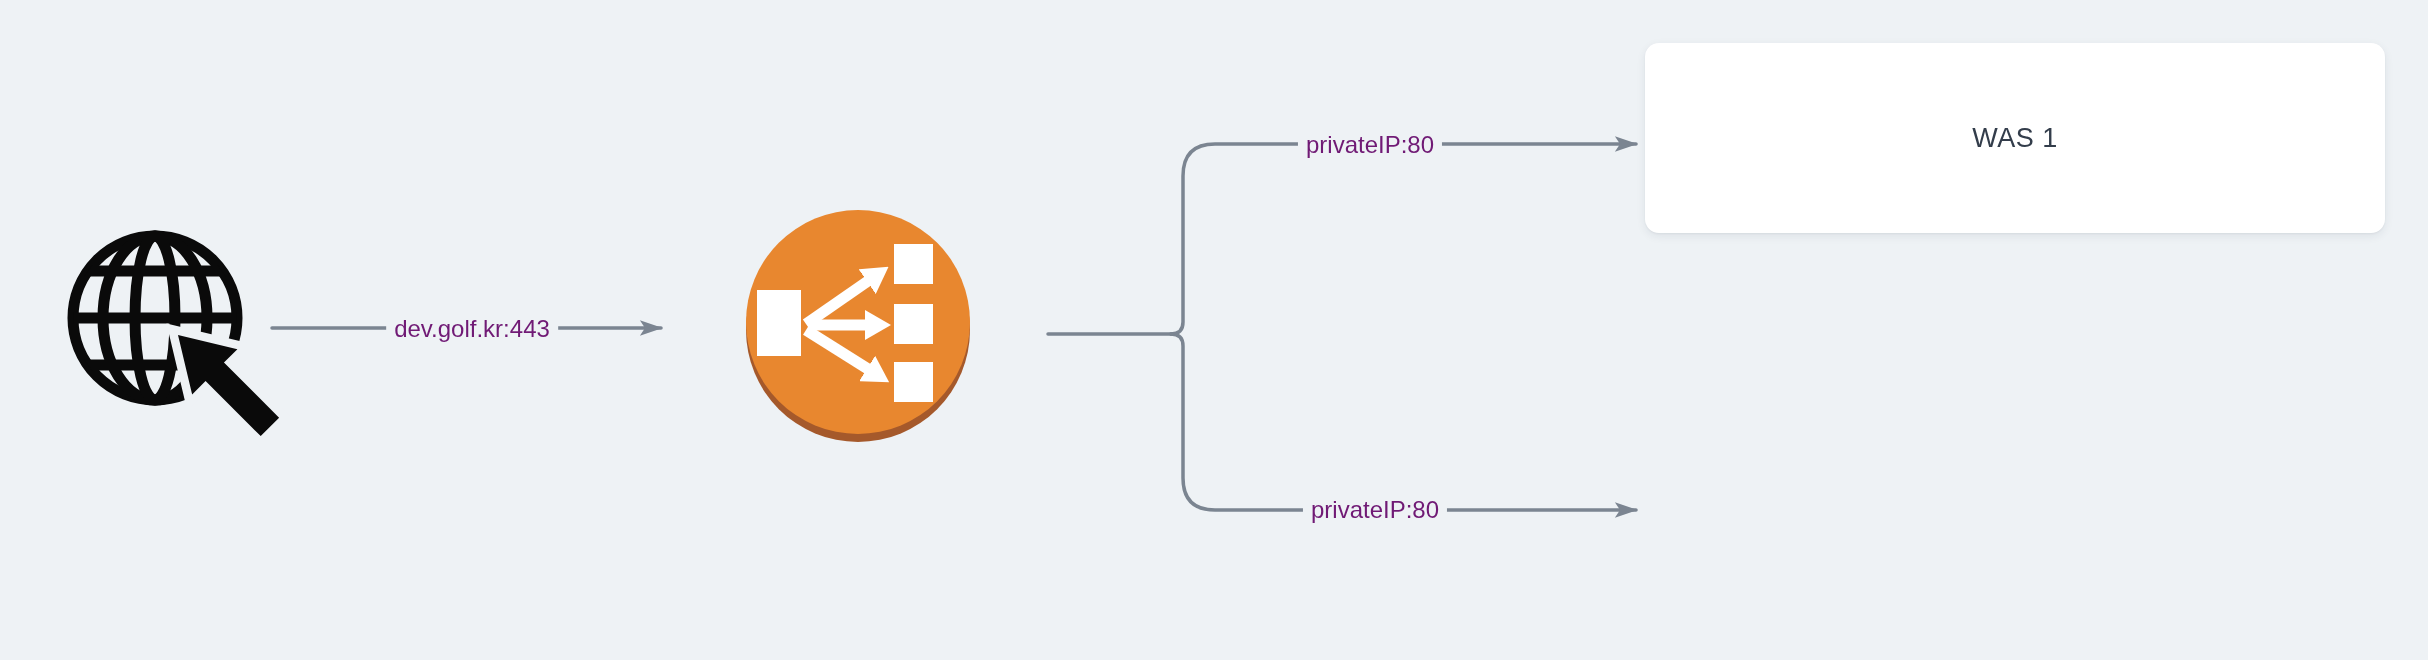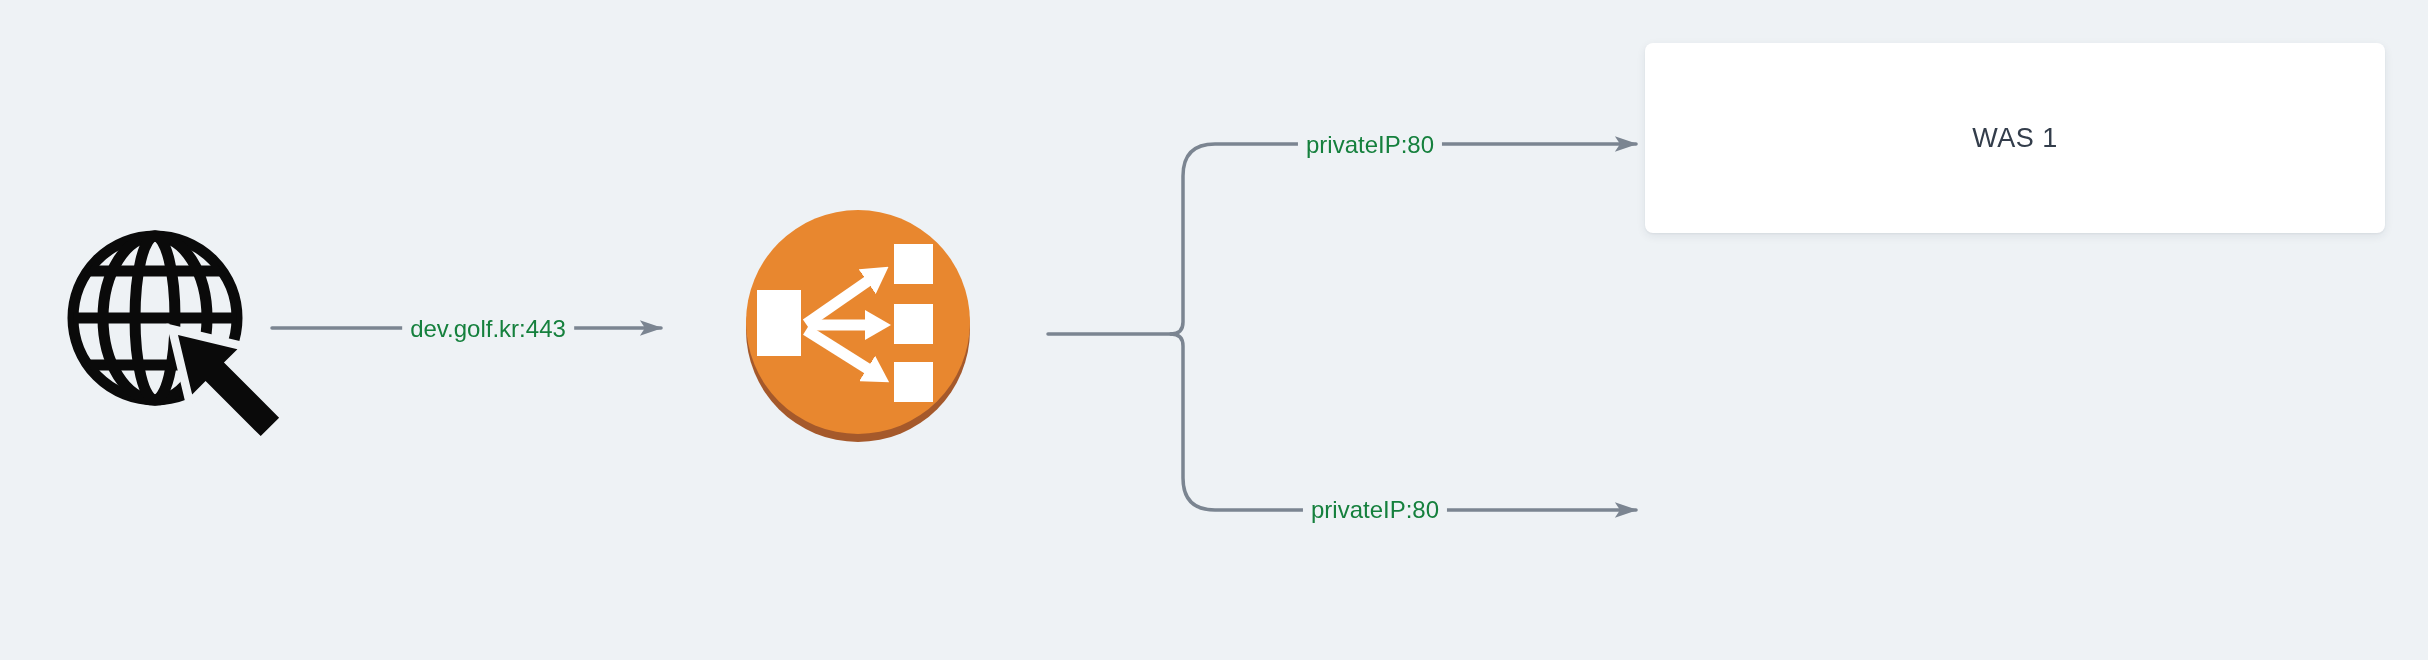--- a/index.html
+++ b/index.html
@@ -8,41 +8,41 @@
     width:2428px;height:660px;
     background:#eef2f5;
     overflow:hidden;
     font-family:"Liberation Sans", sans-serif;
   }
   .wire-layer{position:absolute;left:0;top:0;}
   .edge-label{
     position:absolute;
     transform:translate(-50%,-50%);
     background:#eef2f5;
-    color:#15803d;
+    color:#701a75;
     font-size:24px;
     line-height:1;
     padding:4px 8px;
     white-space:nowrap;
   }
   .server-box{
     position:absolute;
     left:1645px;
     width:740px;height:190px;
     background:#ffffff;
     border-radius:8px;
     box-shadow:0 3px 10px rgba(27,43,66,0.08), 0 1px 2px rgba(27,43,66,0.05);
     display:flex;align-items:center;justify-content:center;
   }
   .server-box .server-label{
     color:#333d4b;
     font-size:27px;
     letter-spacing:0.5px;
   }
-  #was1-box{top:43px;}
+  #was1-box{top:43px;border-radius:14px;}
   #was2-box{top:400px;}
 </style>
 </head>
 <body>
 
 <div class="canvas">
 
   <svg class="wire-layer" width="2428" height="660" viewBox="0 0 2428 660">
     <defs>
       <clipPath id="globeClip">
@@ -89,21 +89,21 @@
       </g>
     </g>
 
     <g fill="none" stroke="#7b8591" stroke-width="3.5" stroke-linecap="round">
       <path d="M1048,334 H1171"></path>
       <path d="M1171,334 Q1183,334 1183,322 V176 Q1183,144 1215,144 H1636" marker-end="url(#arrowSlate)"></path>
       <path d="M1171,334 Q1183,334 1183,346 V478 Q1183,510 1215,510 H1636" marker-end="url(#arrowSlate)"></path>
     </g>
   </svg>
 
-  <span class="edge-label" style="left:488px;top:329px;">dev.golf.kr:443</span>
+  <span class="edge-label" style="left:472px;top:329px;">dev.golf.kr:443</span>
 
   <span class="edge-label" style="left:1370px;top:145px;">privateIP:80</span>
 
   <span class="edge-label" style="left:1375px;top:510px;">privateIP:80</span>
 
   <div class="server-box" id="was1-box">
     <span class="server-label">WAS 1</span>
   </div>
 
 

